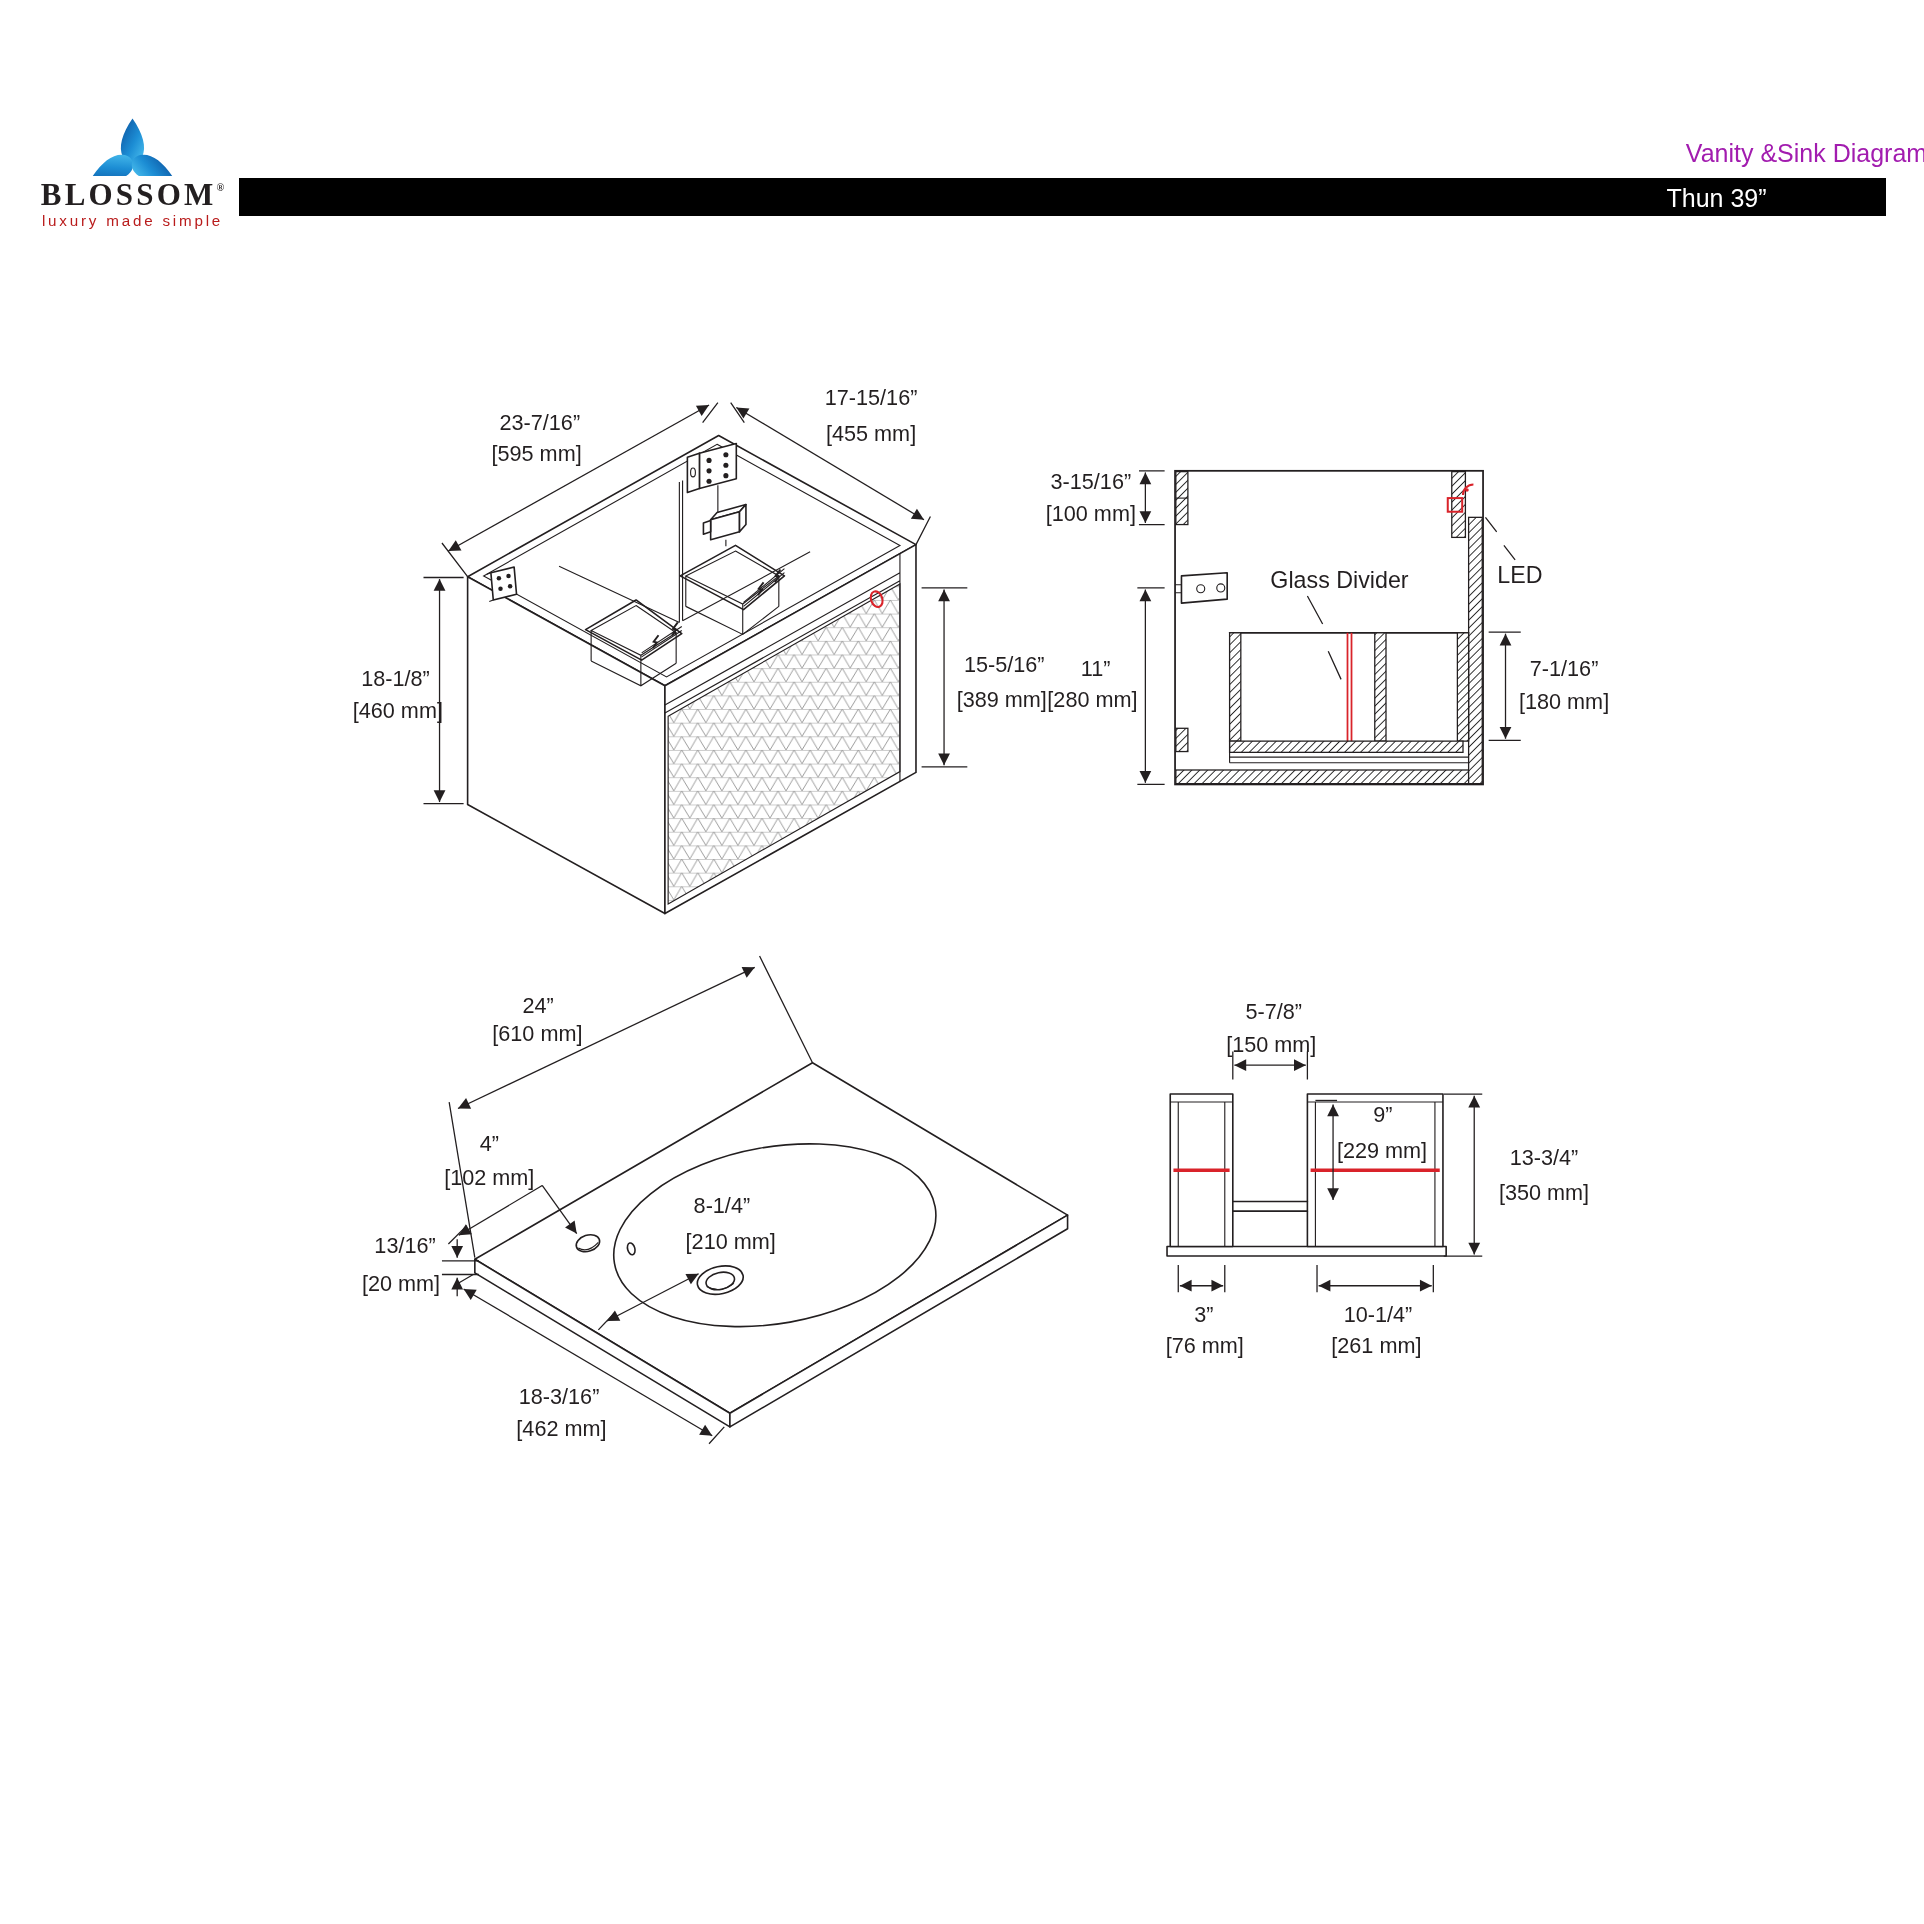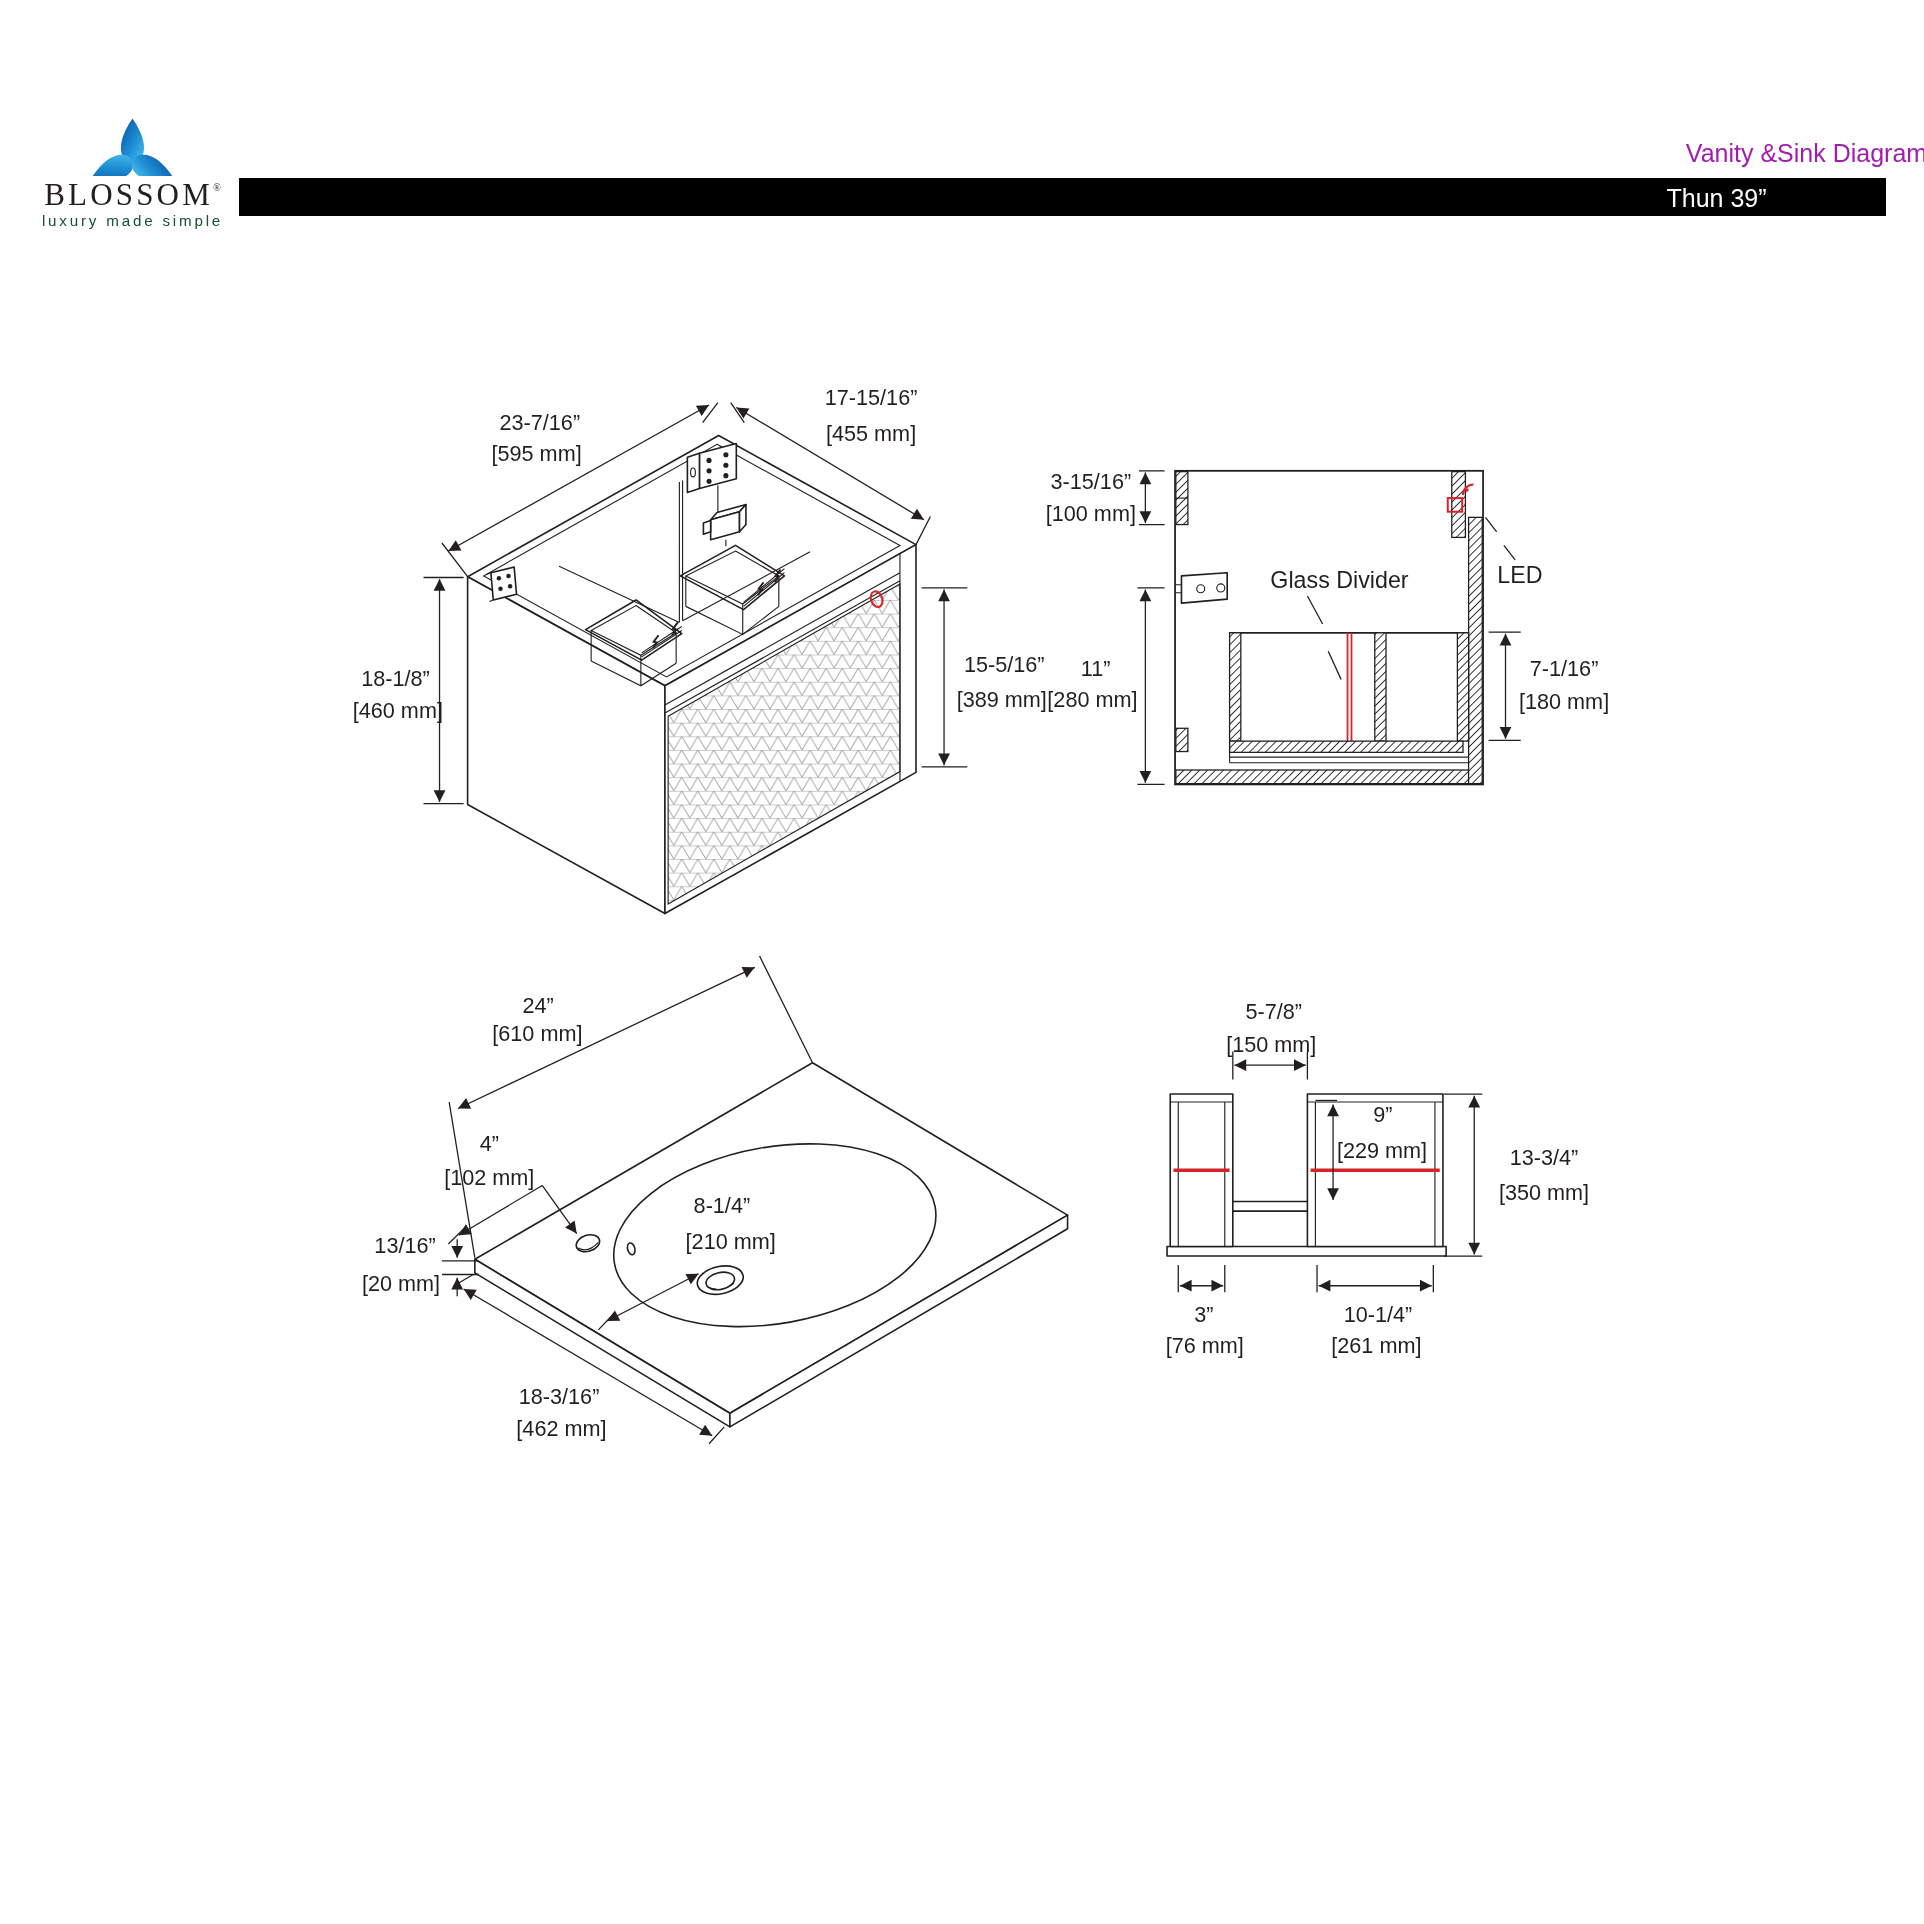--- a/index.html
+++ b/index.html
@@ -1,22 +1,22 @@
 <!DOCTYPE html>
 <html style="font-size:13px"><head>
 <meta charset="utf-8">
 <style>
   html,body{margin:0;padding:0;background:#ffffff;}
   body{width:1925px;height:1925px;position:relative;font-family:"Liberation Sans",sans-serif;color:#231f20;}
   .abs{position:absolute;}
   
   #brand{left:32px;top:104px;width:201px;text-align:center;}
-  #brand-name{font-family:"Liberation Serif",serif;font-weight:normal;font-size:31px;letter-spacing:3.2px;color:#231f20;line-height:1;}
+  #brand-name{font-family:"Liberation Serif",serif;font-weight:bold;font-size:31px;letter-spacing:3.2px;color:#231f20;line-height:1;}
   #brand-name sup{font-size:10.4px;letter-spacing:0;vertical-align:14.4px;}
-  #brand-tag{font-size:15.2px;letter-spacing:2.8px;color:#14532d;margin-top:1.6px;white-space:nowrap;}
+  #brand-tag{font-size:15.2px;letter-spacing:2.8px;color:#b91c1c;margin-top:1.6px;white-space:nowrap;}
   #black-bar{left:239px;top:178px;width:1647px;height:38px;background:#000000;}
   #doc-title{left:1614px;top:139px;width:385px;text-align:center;font-size:25px;color:#a21caf;}
   #model-name{left:1524px;top:184px;width:385px;text-align:center;font-size:25px;color:#ffffff;z-index:2;}
   
   svg{position:absolute;left:0;top:0;}
   .ln{stroke:#231f20;stroke-width:2;fill:none;stroke-linecap:round;stroke-linejoin:round;}
   .lnw{stroke:#231f20;stroke-width:2;fill:#ffffff;stroke-linejoin:round;}
   .thin{stroke:#231f20;stroke-width:1.4;fill:none;}
   .dim{stroke:#231f20;stroke-width:1.6;fill:none;}
   .d2{marker-start:url(#ah);marker-end:url(#ah);}

